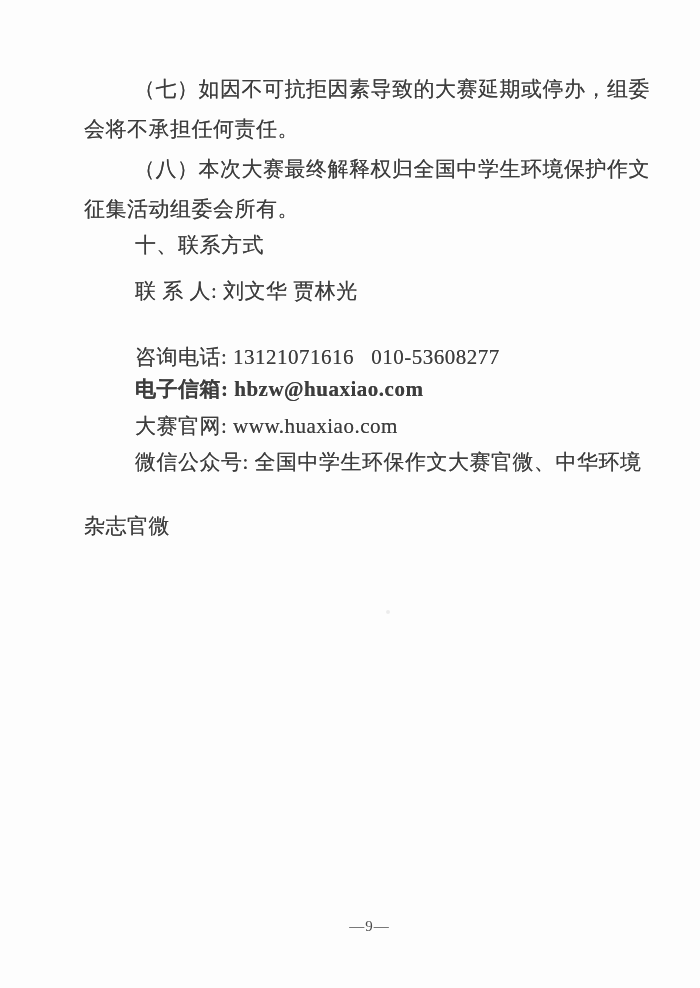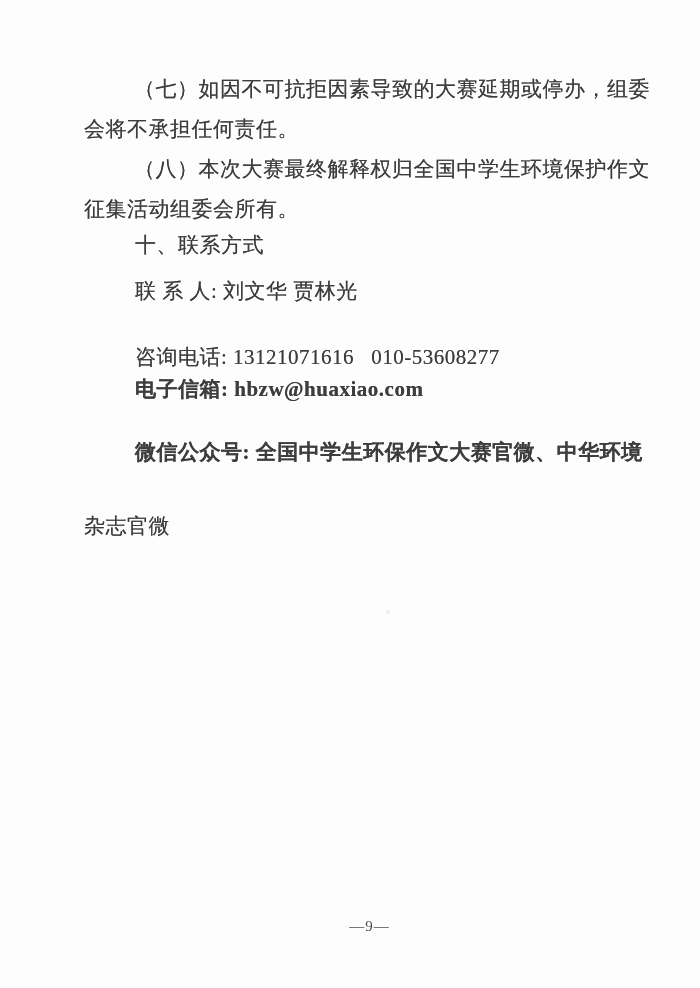--- a/index.html
+++ b/index.html
@@ -29,21 +29,21 @@
   .l1  { top: 76px;  left: 134px; }
   .l2  { top: 116px; left: 84px; text-align: center;  }
   .l3  { top: 156px; left: 134px; }
   .l4  { top: 196px; left: 84px;  }
   .l5  { top: 232px; left: 135px; }
   .l6  { top: 278px; left: 135px; }
   .l7  { top: 303px; left: 135px; margin-top: 41px; }
   .l8  { top: 340px; left: 233px; }
   .l9  { top: 376px; left: 135px; font-weight: bold; }
   .l10 { top: 413px; left: 135px; }
-  .l11 { top: 439px; left: 135px; font-weight: bold; }
+  .l11 { top: 449px; left: 135px; }
   .l12 { top: 486px; left: 84px; margin-top: 27px;  }
   .l13 { top: 521px; left: 135px; }
   .footer {
     position: absolute;
     top: 918px;
     left: 0;
     width: 100%;
     text-align: center;
     font-size: 15px;
     letter-spacing: 1px;
@@ -68,20 +68,21 @@
   <div class="line l2">会将不承担任何责任。</div>
 
   <div class="line l3">（八）本次大赛最终解释权归全国中学生环境保护作文</div>
   <div class="line l4">征集活动组委会所有。</div>
 
   <div class="line l5">十、联系方式</div>
 
   <div class="line l6">联 系 人: 刘文华 贾林光</div>
   <div class="line l7">咨询电话: 13121071616   010-53608277</div>
   <div class="line l9">电子信箱: hbzw@huaxiao.com</div>
+  <div class="line l10">大赛官网: www.huaxiao.com</div>
   <div class="line l11">微信公众号: 全国中学生环保作文大赛官微、中华环境</div>
   <div class="line l12">杂志官微</div>
 
   <div class="speck"></div>
 
   <div class="footer">—9—</div>
 
 </div>
 
 </body></html>

